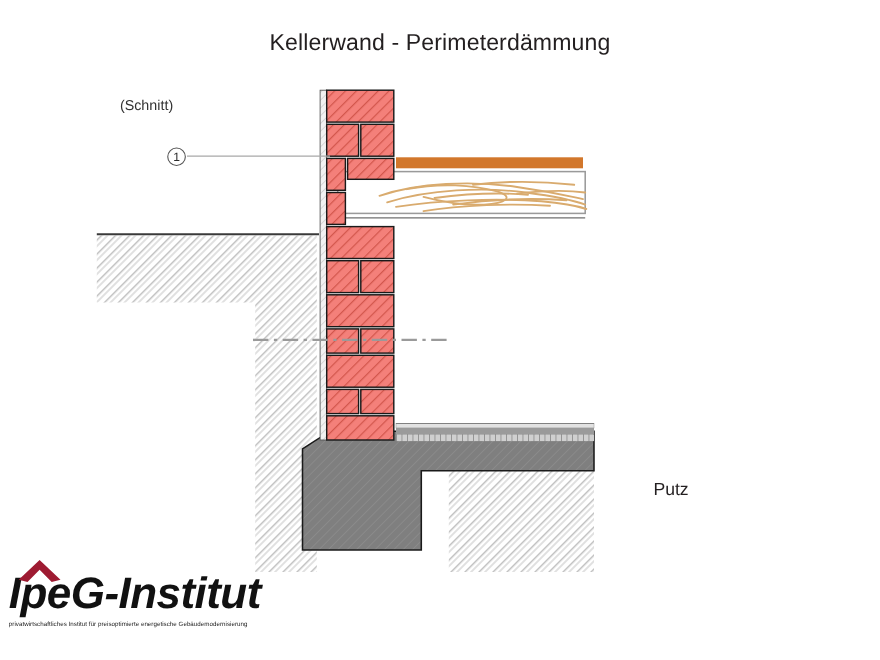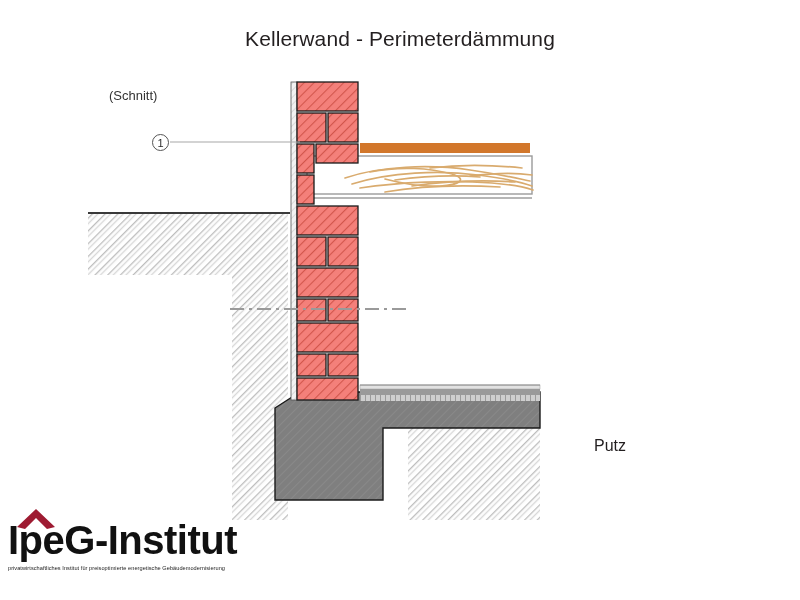--- a/index.html
+++ b/index.html
@@ -95,20 +95,21 @@
   }
   .logo-wordmark {
     position: relative;
     font-size: 40px;
     font-weight: 700;
     letter-spacing: -0.5px;
     color: #111111;
     line-height: 1;
     padding-top: 20px;
     white-space: nowrap;
+    font-style: italic;
   }
   .logo-wordmark .thin {
     font-weight: 600;
   }
   .logo-roof {
     position: absolute;
     left: 8px;
     top: 8px;
     width: 40px;
     height: 22px;

